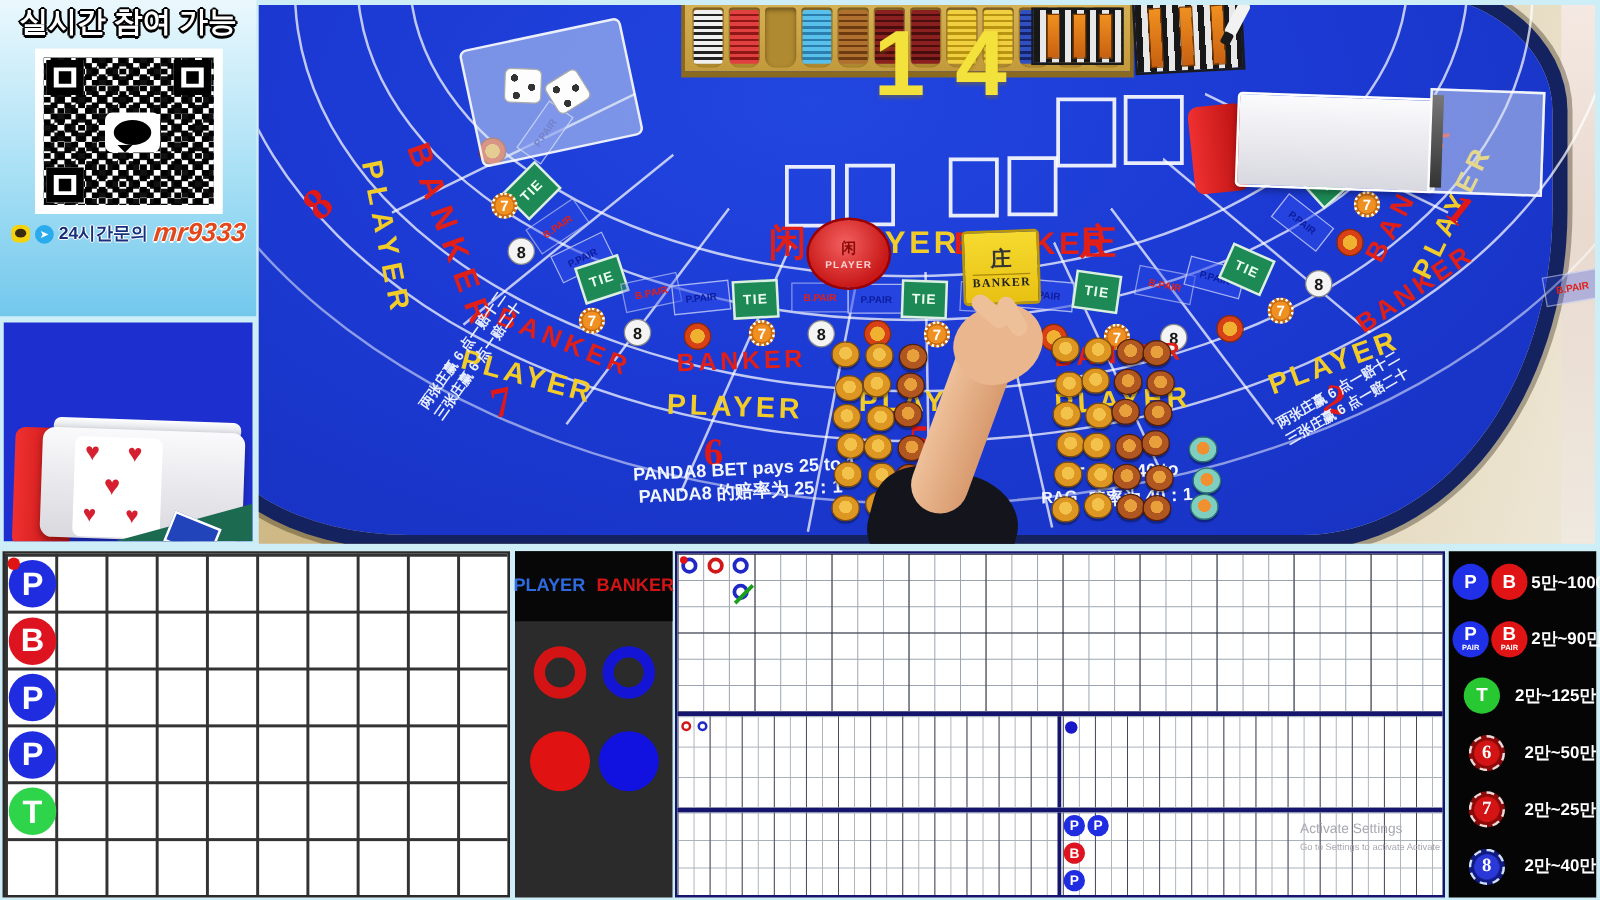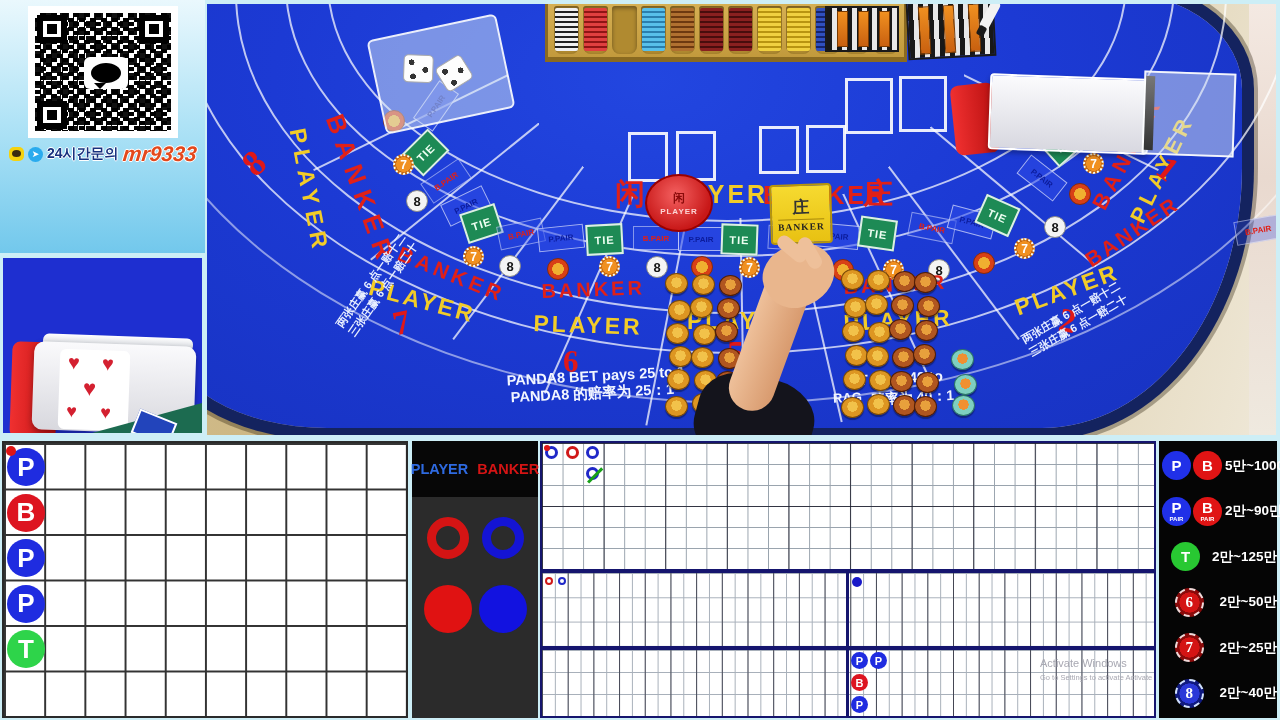--- a/index.html
+++ b/index.html
@@ -153,20 +153,21 @@
   .licon.chipred{background:radial-gradient(circle,#d41414 0 56%,#8a0a0a 58%);border:2px dashed #f0d8d8;font-family:"Liberation Serif",serif;}
   .licon.chipblue{background:radial-gradient(circle,#2a38d8 0 56%,#101a80 58%);border:2px dashed #cfe0ff;font-family:"Liberation Serif",serif;}
   .lrange{color:#fff;font-weight:bold;font-size:13.5px;white-space:nowrap;}
 </style>
 </head>
 <body>
 
 <div id="stage">
 
   <div id="promo" class="abs">
+    <div class="promo-sub outline">실시간 참여 가능</div>
     <div class="qr">
       <div class="qr-noise"></div>
       <div class="finder" style="left:6px;top:6px;"></div>
       <div class="finder" style="right:6px;top:6px;"></div>
       <div class="finder" style="left:6px;bottom:6px;"></div>
       <div class="qr-bubble">
           <div class="blob"></div>
         </div>
     </div>
     <div class="contact">
@@ -426,20 +427,21 @@
       <span class="m1">庄</span>
       <span class="m2">BANKER</span>
     </div>
 
     <div class="sleeve"></div>
     <div class="forearm"></div>
     <div class="hand"></div>
     <div class="finger" style="left:578px;top:228px;transform:rotate(-50deg);"></div>
     <div class="finger" style="left:596px;top:232px;transform:rotate(-30deg);"></div>
 
+    <div class="counter">14</div>
   </div>
 
   <div id="bead" class="abs">
     <div class="grid">
         <div class="bead-mark P" style="left: 3px; top: 5px;">P<div class="pdot"></div></div>
         <div class="bead-mark B" style="left: 3px; top: 50.5px;">B</div>
         <div class="bead-mark P" style="left: 3px; top: 96px;">P</div>
         <div class="bead-mark P" style="left: 3px; top: 141.5px;">P</div>
         <div class="bead-mark T" style="left: 3px; top: 187px;">T</div>
       </div>
@@ -478,21 +480,21 @@
       </div>
     <div class="road-sep"></div>
     <div class="road-small" id="roadSmall">
         <div class="vdiv"></div>
         <div class="mini-bead P" style="left: 309px; top: 2px;">P</div>
         <div class="mini-bead P" style="left: 328px; top: 2px;">P</div>
         <div class="mini-bead B" style="left: 309px; top: 24px;">B</div>
         <div class="mini-bead P" style="left: 309px; top: 46px;">P</div>
       </div>
     <div class="watermark">
-      <div class="w1">Activate Windows</div>
+      <div class="w1">Activate Settings</div>
       <div class="w2">Go to Settings to activate Activate</div>
     </div>
   </div>
 
   <div id="limits" class="abs">
       <div class="lrow">
         <div class="licons">
           <div class="licon blue">
             <span>P</span>
           </div>

